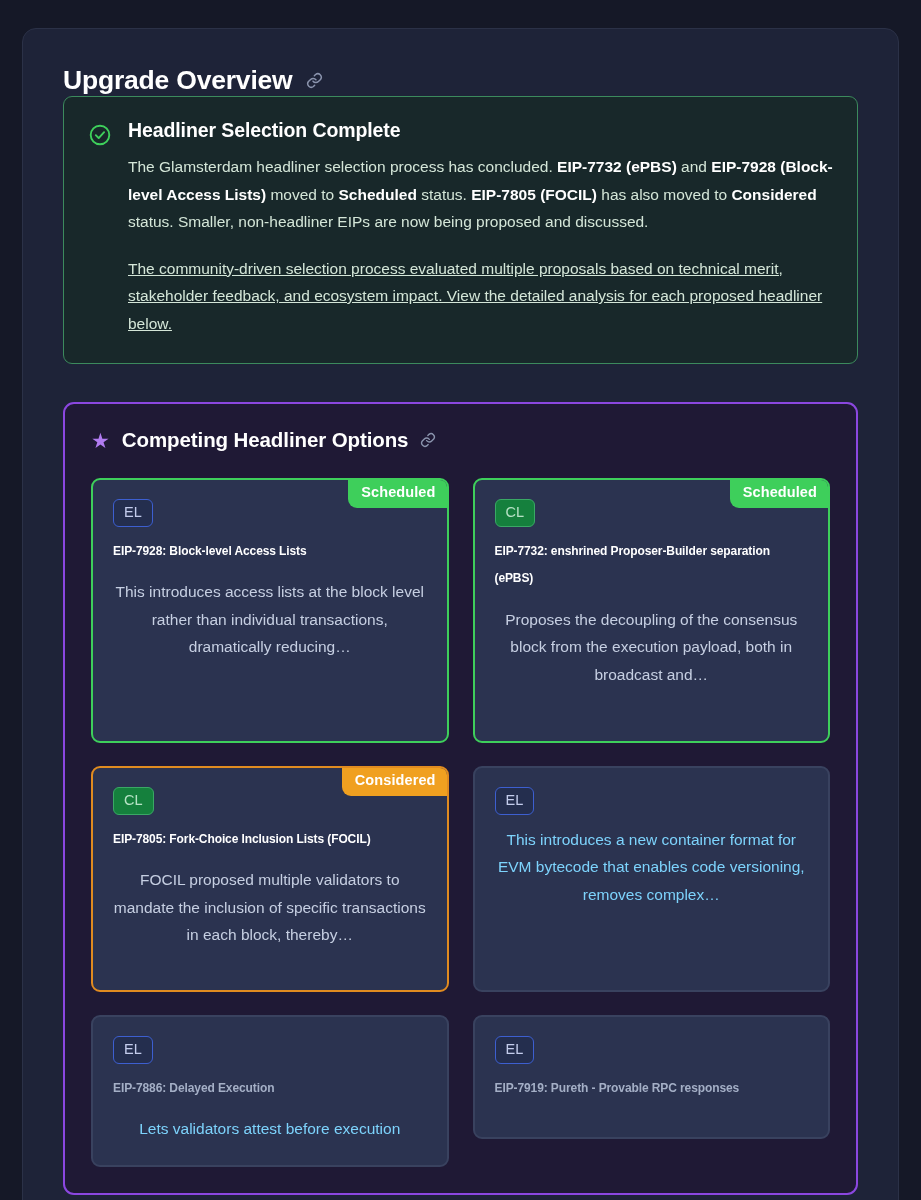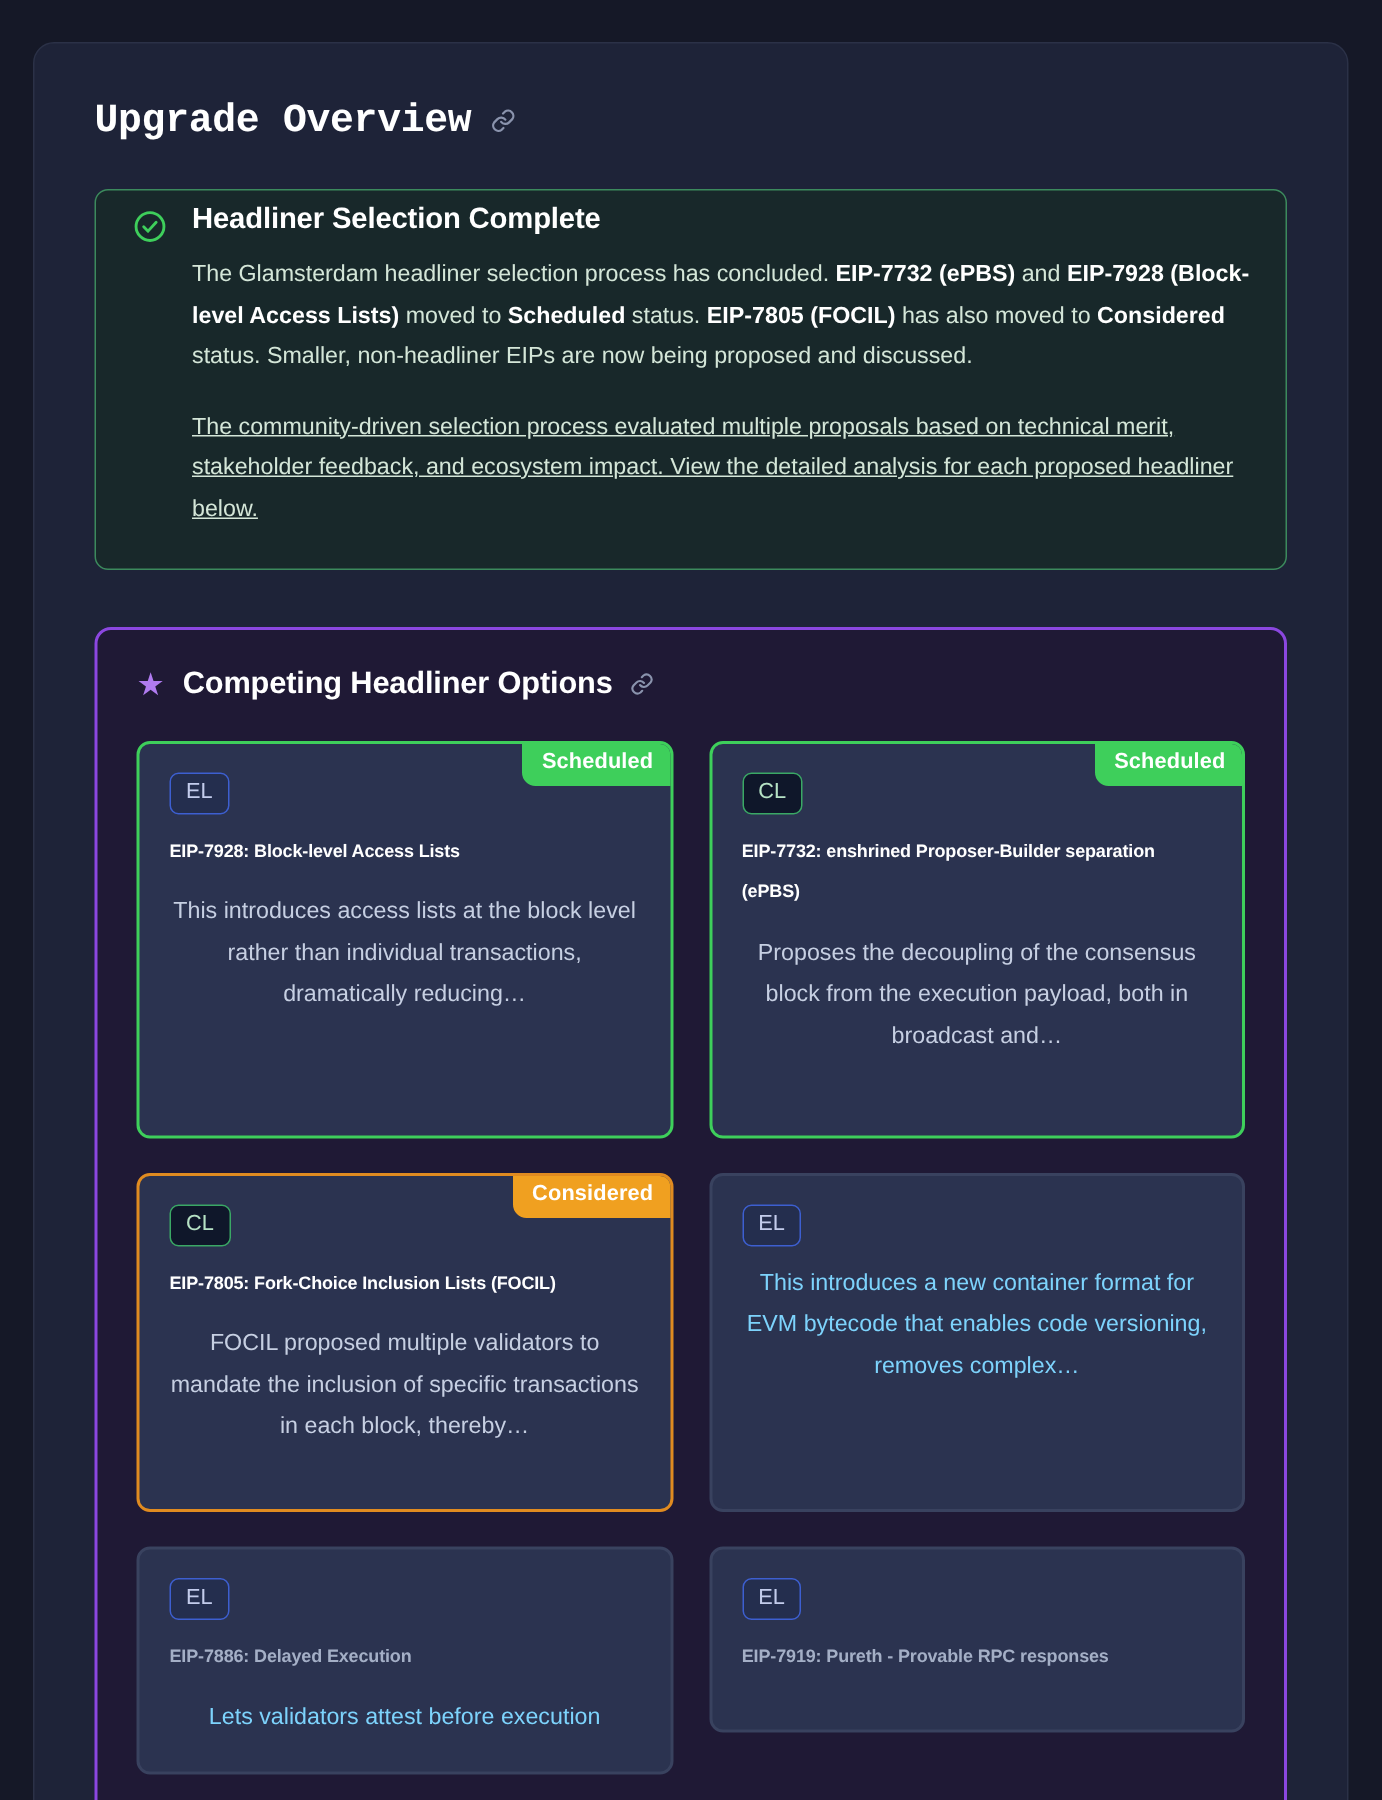--- a/index.html
+++ b/index.html
@@ -32,43 +32,41 @@
     border-radius: 14px;
     padding: 36px 40px 0 40px;
     overflow: hidden;
   }
 
   
   .page-heading {
     display: flex;
     align-items: center;
     gap: 13px;
-    margin-bottom: 31px;
-    font-family: Liberation Mono, monospace;
   }
   .page-heading h1 {
     font-size: 26.5px;
     font-weight: bold;
     color: #ffffff;
     letter-spacing: -0.2px;
   }
   .anchor-link {
     display: inline-flex;
     align-items: center;
     color: #8a93ad;
     line-height: 0;
   }
   .anchor-link svg { display: block; }
 
   
   .alert-success {
     background: #18282a;
     border: 1px solid #3c8a5d;
     border-radius: 9px;
-    padding: 8px 24px 26px 24px;
+    padding: 22px 24px 26px 24px;
     margin-bottom: 38px;
     display: flex;
     gap: 16px;
   }
   .alert-icon {
     flex: 0 0 auto;
     width: 24px;
     height: 24px;
     margin-top: 4px;
   }
@@ -155,21 +153,21 @@
     display: inline-block;
     font-size: 14.5px;
     font-weight: normal;
     padding: 3px 10px 4px 10px;
     border-radius: 6px;
     border: 1.5px solid transparent;
     margin-bottom: 11px;
     line-height: 1.3;
   }
   .layer-tag.el { border-color: #3d5fd0; color: #c3ccec; background: #242e4e; }
-  .layer-tag.cl { border-color: #3aa865; color: #b6e2c5; background: #0f172a; }
+  .layer-tag.cl { border-color: #3aa865; color: #b6e2c5; background: #15803d; }
 
   .card-title {
     font-size: 12px;
     font-weight: bold;
     line-height: 27.5px;
     color: #ffffff;
     margin-bottom: 13px;
     letter-spacing: -0.1px;
   }
   .eip-card.state-proposed .card-title { color: #a4afc6; }

